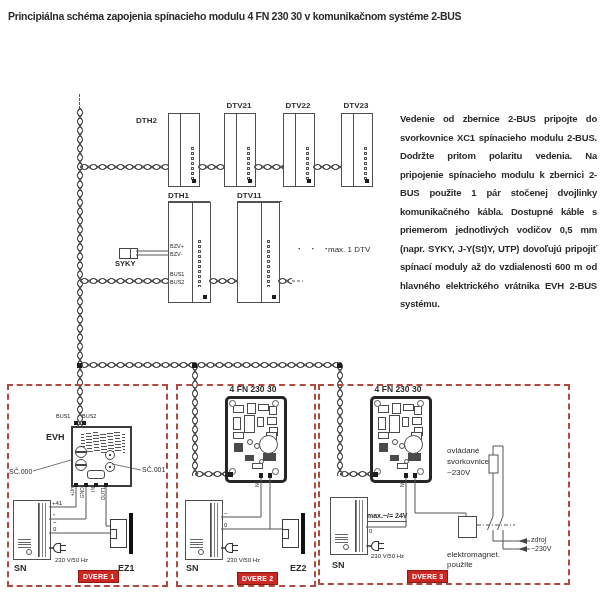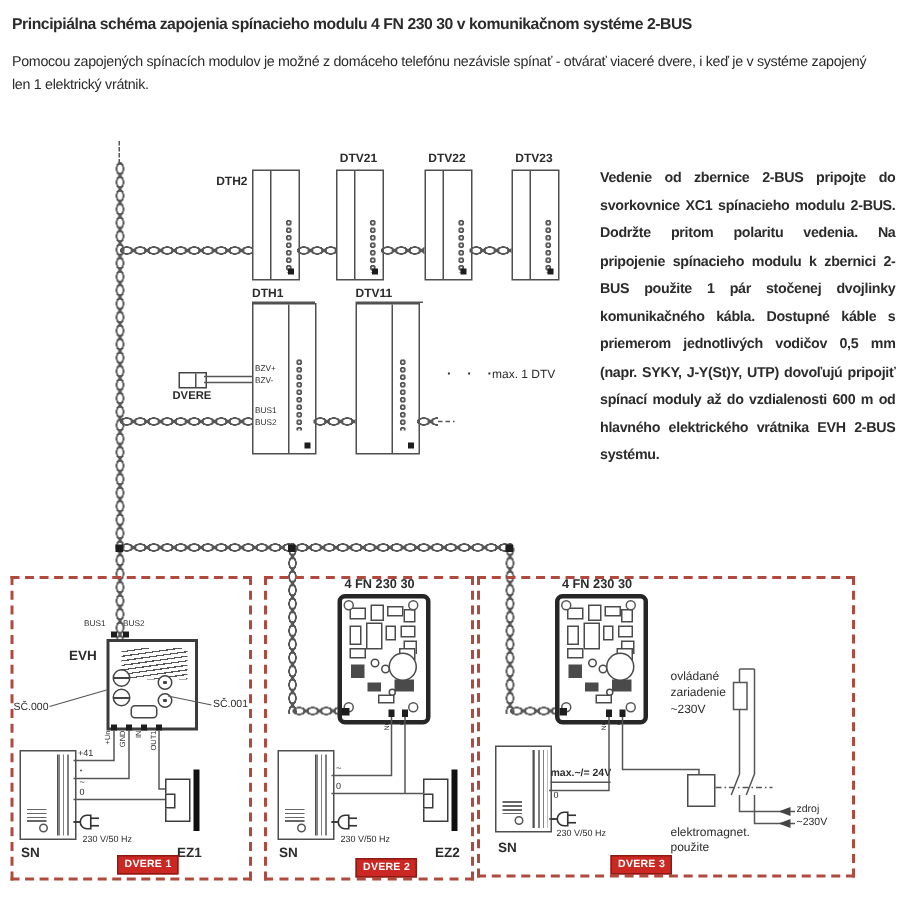--- a/index.html
+++ b/index.html
@@ -1,20 +1,20 @@
 <!DOCTYPE html>
 <html><head>
 <meta charset="utf-8">
 <style>
   html,body{margin:0;padding:0;background:#fff;font-family:"Liberation Sans",sans-serif;color:#222;}
   #canvas{position:relative;width:600px;height:600px;background:#fff;overflow:hidden;}
   .lbl{position:absolute;white-space:pre-line;color:#2b2b2b;line-height:1.15;}
   .b{font-weight:bold;}
   .ctr{text-align:center;}
-  .rt{text-align:right;}
+  .rt{text-align:left;}
   .jus{text-align:justify;}
   .vl{position:absolute;writing-mode:vertical-rl;transform:rotate(180deg);font-size:5px;color:#333;line-height:1;letter-spacing:0;}
   .devbox{position:absolute;border:1.5px solid #4f4f4f;background:#fff;}
   .divl{position:absolute;top:0;bottom:0;width:1px;background:#4f4f4f;}
   .pins{position:absolute;width:5px;background-image:radial-gradient(circle 2px at 50% 50%,#fff 40%,#555 50%,#555 92%,rgba(255,255,255,0) 100%);background-size:5px 5px;background-repeat:repeat-y;}
   .sqt{position:absolute;background:#1d1d1d;}
   .tw-h{position:absolute;height:6px;background-image:radial-gradient(ellipse 5px 3px at 50% 50%,rgba(255,255,255,0) 52%,#565656 58%,#565656 90%,rgba(255,255,255,0) 96%);background-size:9px 6px;background-repeat:repeat-x;}
   .tw-v{position:absolute;width:6px;background-image:radial-gradient(ellipse 3px 5px at 50% 50%,rgba(255,255,255,0) 52%,#565656 58%,#565656 90%,rgba(255,255,255,0) 96%);background-size:6px 9px;background-repeat:repeat-y;}
   .dashv{position:absolute;width:0;border-left:1px dashed #555;}
   .redbox{position:absolute;border:2px dashed #b04a3e;}
@@ -37,22 +37,20 @@
   .notch{position:absolute;left:-1px;top:9px;width:5px;height:8px;border:1px solid #3c3c3c;background:#fff;}
   .bar{position:absolute;right:-7px;top:-7px;width:4px;background:#101010;}
   .tbzv{position:absolute;border:1.2px solid #444;background:#fff;}
 </style>
 </head>
 <body>
 
 <div id="canvas">
 
   <div class="lbl b" style="left:8px;top:10px;width:586px;font-size:10.5px;letter-spacing:-0.3px;">Principiálna schéma zapojenia spínacieho modulu 4 FN 230 30 v komunikačnom systéme 2-BUS</div>
-  <div class="lbl" style="left:8px;top:35px;width:586px;font-size:9.5px;letter-spacing:-0.2px;line-height:1.55;">Pomocou zapojených spínacích modulov je možné z domáceho telefónu nezávisle spínať - otvárať viaceré dvere, i keď je v systéme zapojený
-len 1 elektrický vrátnik.</div>
 
   <div class="lbl b jus" style="left:400px;top:110px;width:197px;font-size:9.5px;letter-spacing:-0.2px;line-height:1.95;">Vedenie od zbernice 2-BUS pripojte do svorkovnice XC1 spínacieho modulu 2-BUS. Dodržte pritom polaritu vedenia. Na pripojenie spínacieho modulu k zbernici 2-BUS použite 1 pár stočenej dvojlinky komunikačného kábla. Dostupné káble s priemerom jednotlivých vodičov 0,5 mm (napr. SYKY, J-Y(St)Y, UTP) dovoľujú pripojiť spínací moduly až do vzdialenosti 600 m od hlavného elektrického vrátnika EVH 2-BUS systému.</div>
 
   <div class="dashv" style="left:79px;top:94px;height:15px;"></div>
   <div class="tw-v" style="left:77px;top:108px;height:320px;"></div>
 
   <div class="lbl b rt" style="left:136px;top:116px;width:29px;font-size:8px;">DTH2</div>
   <div class="lbl b ctr" style="left:222px;top:101px;width:34px;font-size:8px;">DTV21</div>
   <div class="lbl b ctr" style="left:281px;top:101px;width:34px;font-size:8px;">DTV22</div>
   <div class="lbl b ctr" style="left:339px;top:101px;width:34px;font-size:8px;">DTV23</div>
@@ -98,21 +96,21 @@
     </div>
 
   <div class="lbl" style="left:170px;top:243px;font-size:5.5px;">BZV+</div>
   <div class="lbl" style="left:170px;top:251px;font-size:5.5px;">BZV-</div>
   <div class="lbl" style="left:170px;top:271px;font-size:5.5px;">BUS1</div>
   <div class="lbl" style="left:170px;top:279px;font-size:5.5px;">BUS2</div>
 
   <div class="tbzv" style="left:119px;top:248px;width:17px;height:9px;">
     <div class="divl" style="left:10px;"></div>
   </div>
-  <div class="lbl b" style="left:115px;top:260px;font-size:7.5px;">DVERE</div>
+  <div class="lbl b" style="left:115px;top:260px;font-size:7.5px;">SYKY</div>
 
   <div class="tw-h" style="left:80px;top:278px;width:88px;"></div>
   <div class="tw-h" style="left:209px;top:278px;width:28px;"></div>
   <div class="tw-h" style="left:278px;top:278px;width:14px;"></div>
 
   <div class="lbl b" style="left:298px;top:244px;font-size:9px;letter-spacing:4px;">· · ·</div>
   <div class="lbl" style="left:328px;top:245px;font-size:8px;">max. 1 DTV</div>
 
   <div class="tw-h" style="left:80px;top:362px;width:262px;"></div>
   <div class="tw-v" style="left:192px;top:362px;height:114px;"></div>
@@ -258,21 +256,21 @@
     <div class="grille"></div>
     <div class="dotc"></div>
   </div>
   <div class="lbl b" style="left:367px;top:512px;font-size:7px;border-bottom:1px solid #555;padding-bottom:1px;">max.~/= 24V</div>
   <div class="lbl" style="left:369px;top:528px;font-size:6px;">0</div>
   <div class="lbl" style="left:371px;top:553px;font-size:6px;">230 V/50 Hz</div>
   <div class="lbl b" style="left:332px;top:560px;font-size:9px;">SN</div>
 
   <div class="cmp" style="left:458px;top:516px;width:17px;height:20px;border-width:1.5px;"></div>
   <div class="lbl" style="left:447px;top:446px;font-size:8px;line-height:1.35;">ovládané
-zariadenie
+svorkovnice
 ~230V</div>
   <div class="lbl" style="left:447px;top:550px;font-size:8px;line-height:1.3;">elektromagnet.
 použite</div>
   <div class="lbl" style="left:531px;top:535px;font-size:7px;line-height:1.3;">zdroj
 ~230V</div>
   <div class="badge" style="left:407px;top:570px;">DVERE 3</div>
 
   <svg width="600" height="600" style="position:absolute;left:0;top:0;pointer-events:none;" xmlns="http://www.w3.org/2000/svg">
     <defs>
       <g id="plug" stroke="#333" stroke-width="1.1" fill="none">

